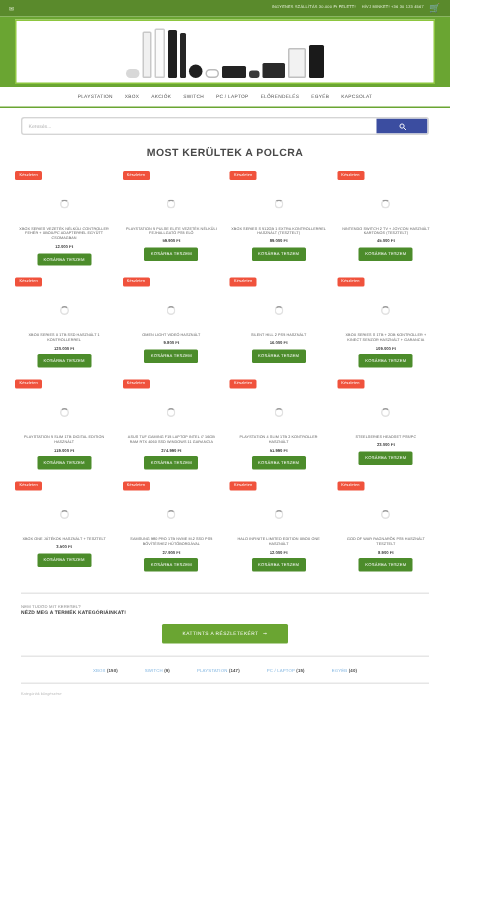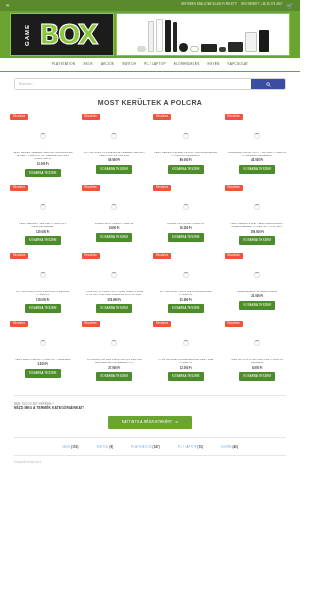--- a/index.html
+++ b/index.html
@@ -286,24 +286,20 @@
   </div>
   <div class="topbar-right">
     <span class="tb-text">INGYENES SZÁLLÍTÁS 30.000 Ft FELETT!</span>
     <span class="tb-text">HÍVJ MINKET! +36 30 123 4567</span>
     <span class="tb-cart">🛒</span>
   </div>
 </div>
 
 <div class="header">
   <div class="banner">
-    <a class="logo-box">
-      <span class="logo-game">GAME</span>
-      <span class="logo-word">BOX</span>
-    </a>
     <div class="hero-box">
       <span class="con pad"></span>
       <span class="con tall-w"></span>
       <span class="con tall-w2"></span>
       <span class="con tall-b"></span>
       <span class="con slim-b"></span>
       <span class="con round"></span>
       <span class="con pad-w"></span>
       <span class="con flat"></span>
       <span class="con pad-sm"></span>

